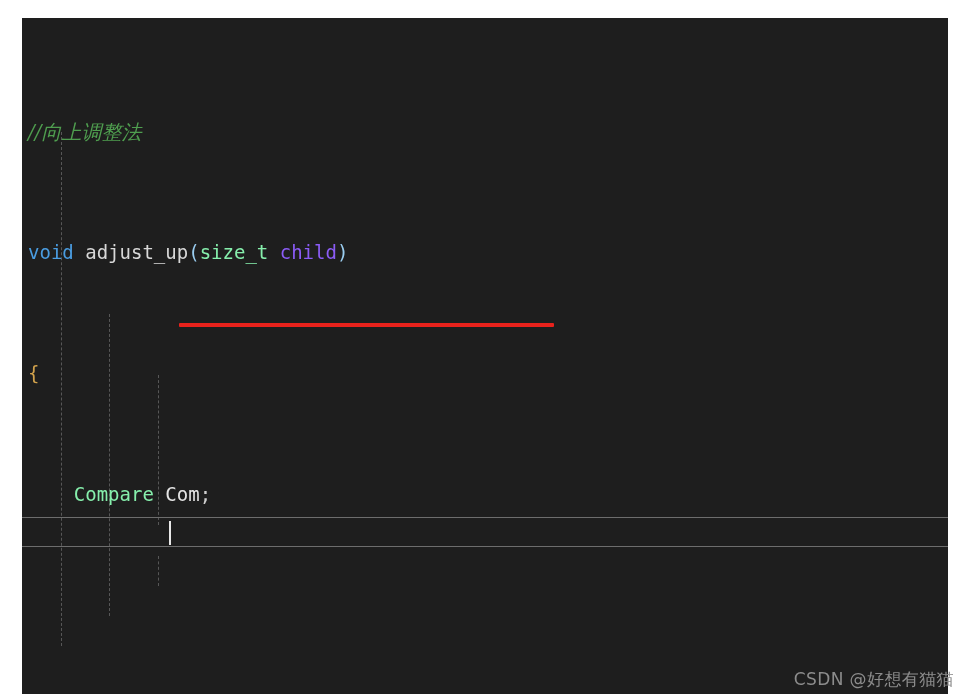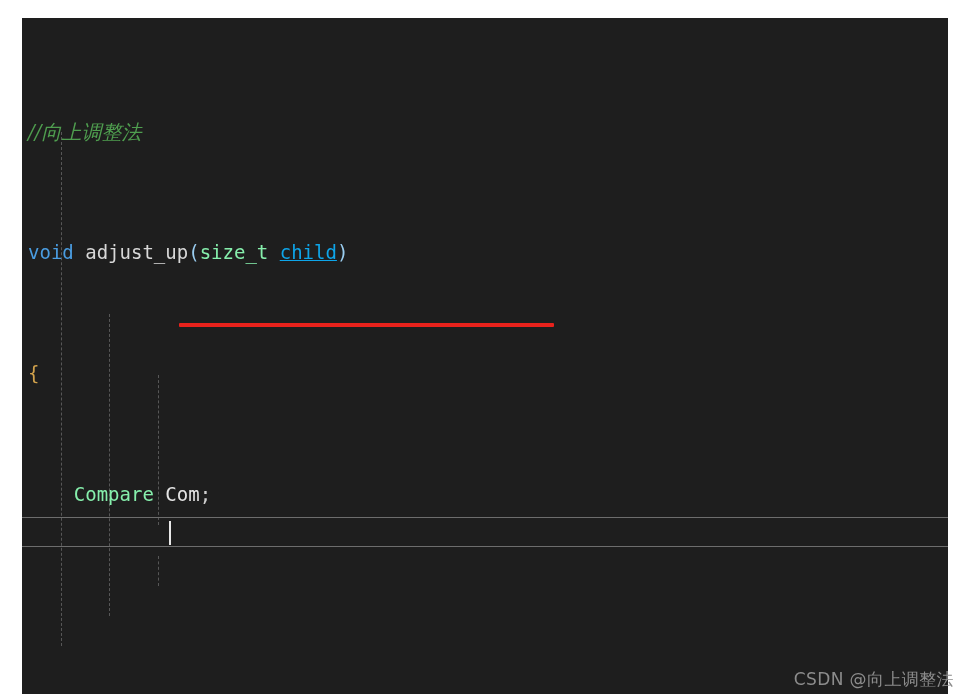--- a/index.html
+++ b/index.html
@@ -56,21 +56,21 @@
     white-space: pre;
     z-index: 2;
   }
 
   
   .c-comment { color: #4f9e4f; font-family: "DejaVu Serif", "Liberation Serif", serif; font-style: italic; font-size: 20px; }
   .c-kw      { color: #4a9ce0; }
   .c-type    { color: #86efac; }
   .c-fn      { color: #d8d8d8; }
   .c-var     { color: #e4e4e4; text-align: center; }
-  .c-param   { color: #0ea5e9; text-decoration: underline; }
+  .c-param   { color: #8b5cf6; }
   .c-op      { color: #cfcfcf; }
   .c-br1     { color: #d2a24c; }
   .c-br2     { color: #9acdf0; }
   .c-punct   { color: #cfcfcf; }
 
   
   .guide {
     position: absolute;
     width: 0;
     border-left: 1px dashed #6a6a6a;
@@ -178,15 +178,15 @@
 
       
 
       
 
       
 
     </div>
   </div>
 
-  <div id="watermark">CSDN @向上调整法</div>
+  <div id="watermark">CSDN @好想有猫猫</div>
 
 </div>
 
 </body></html>

